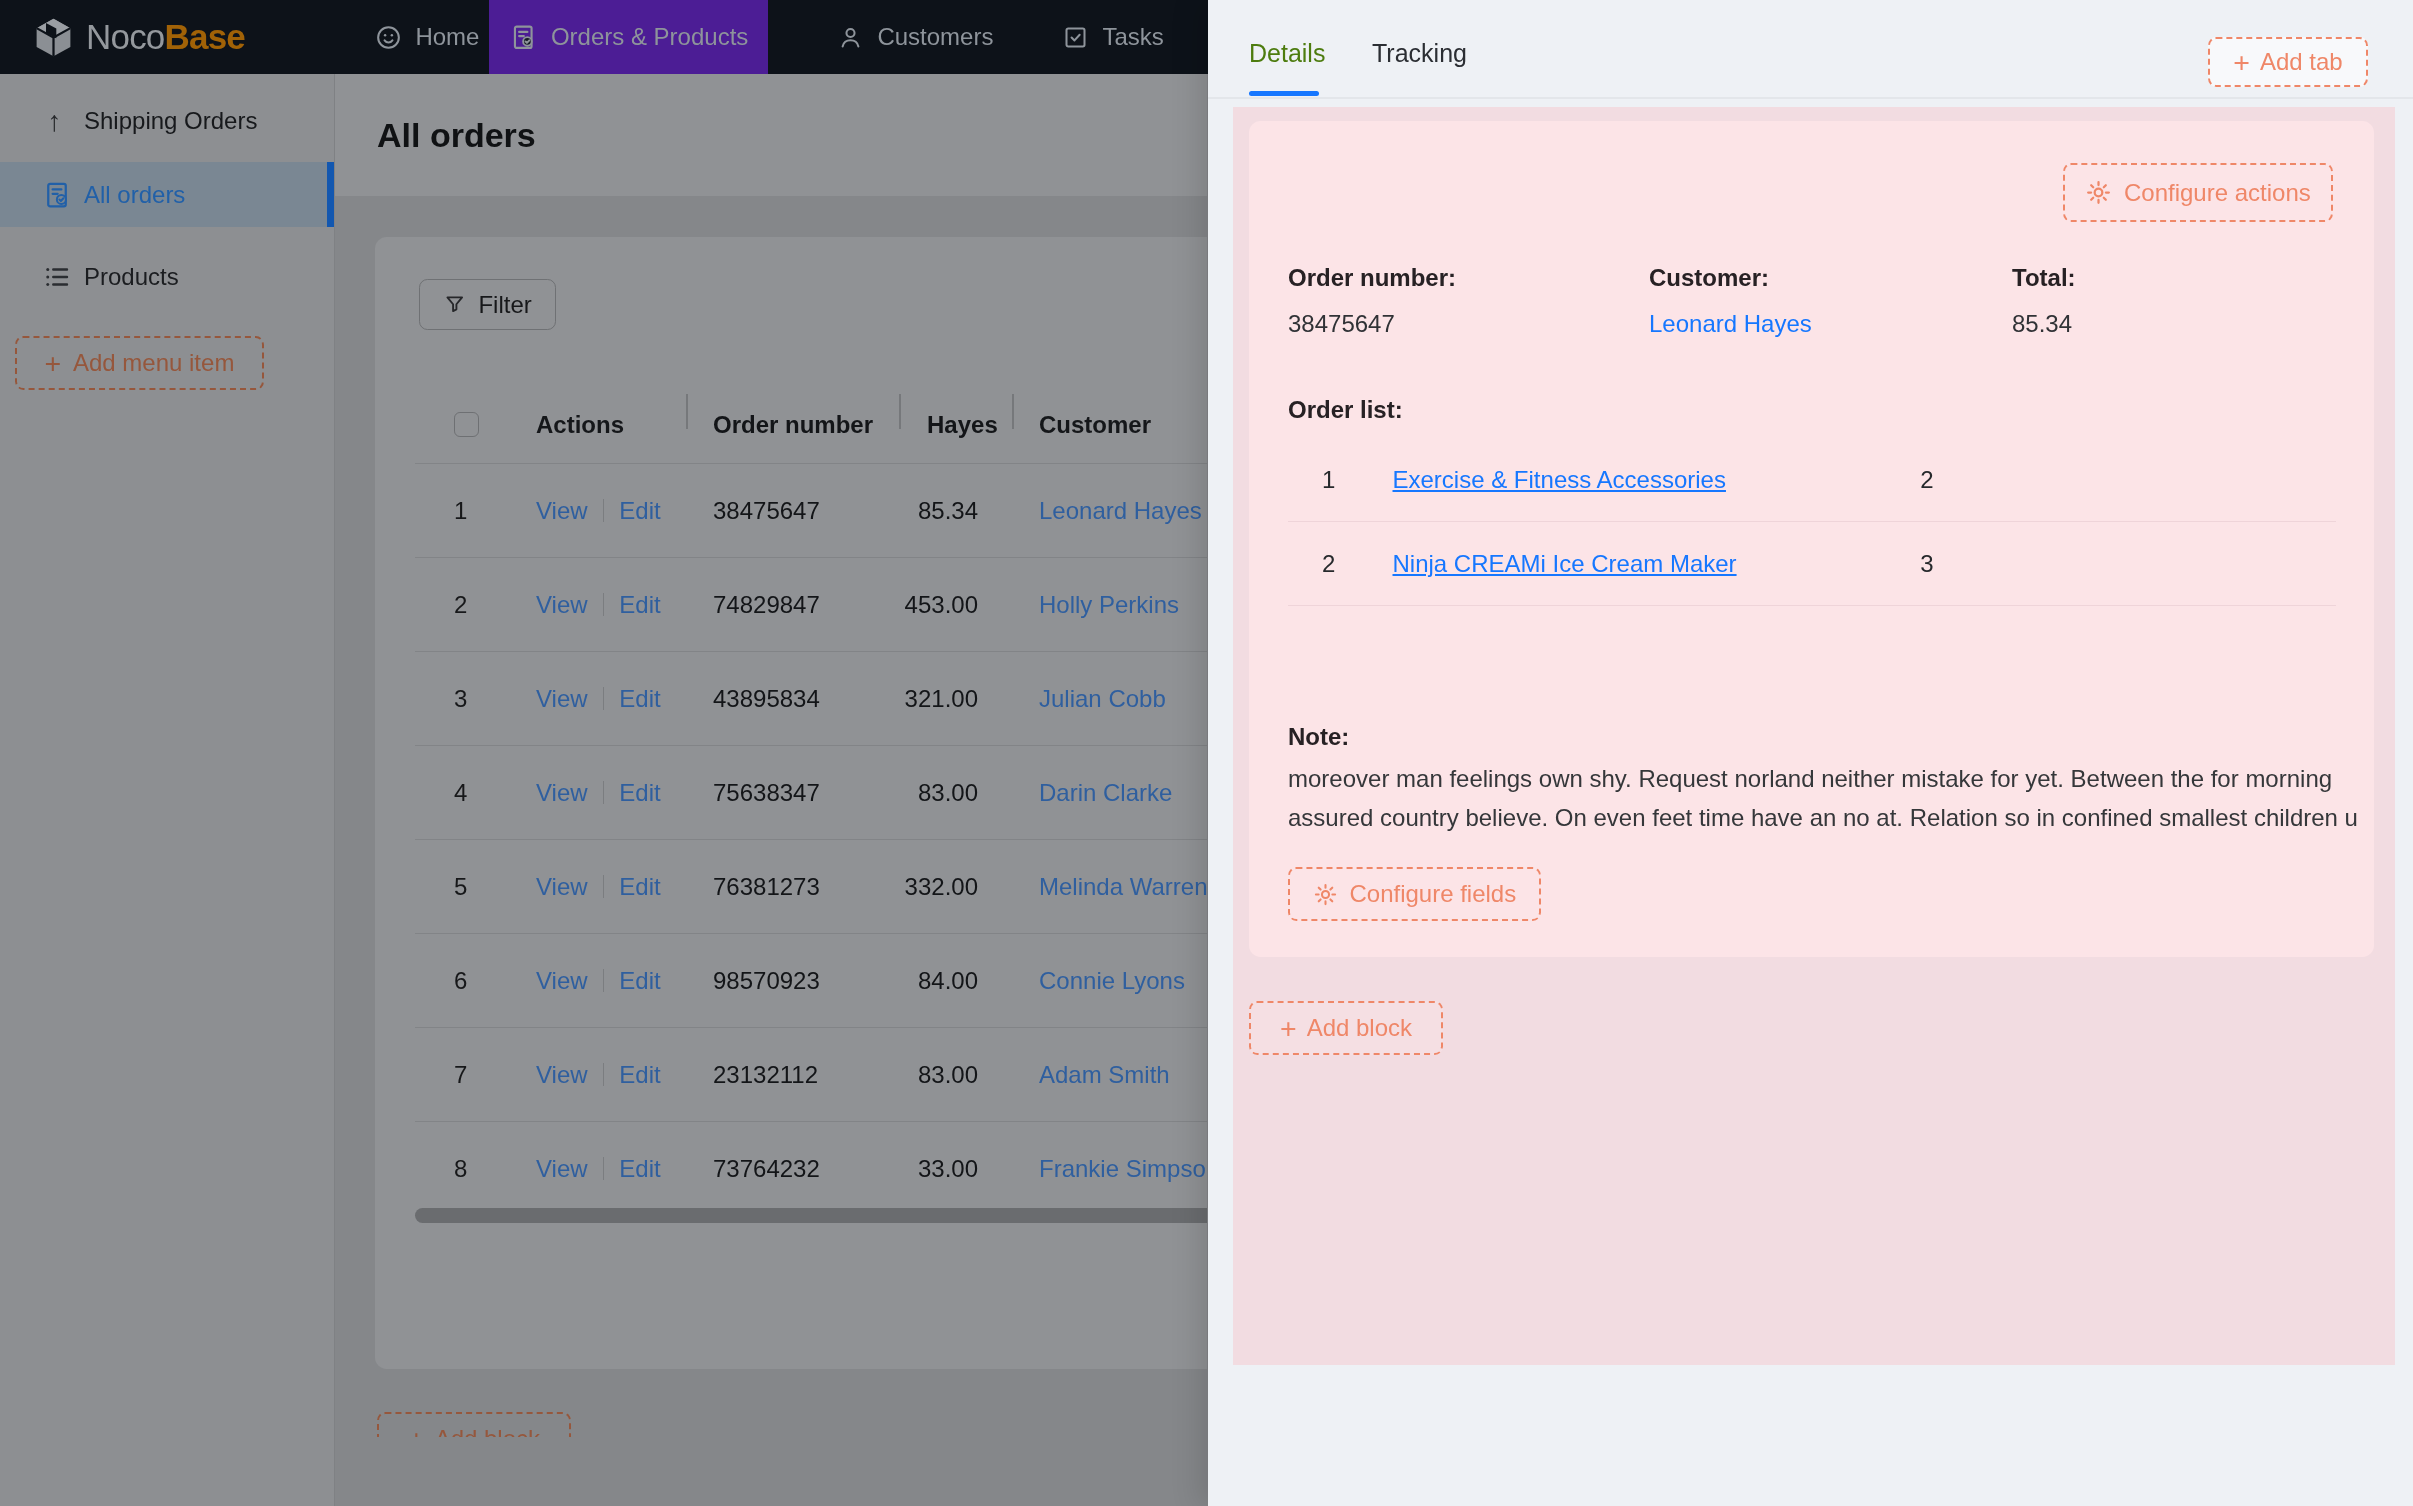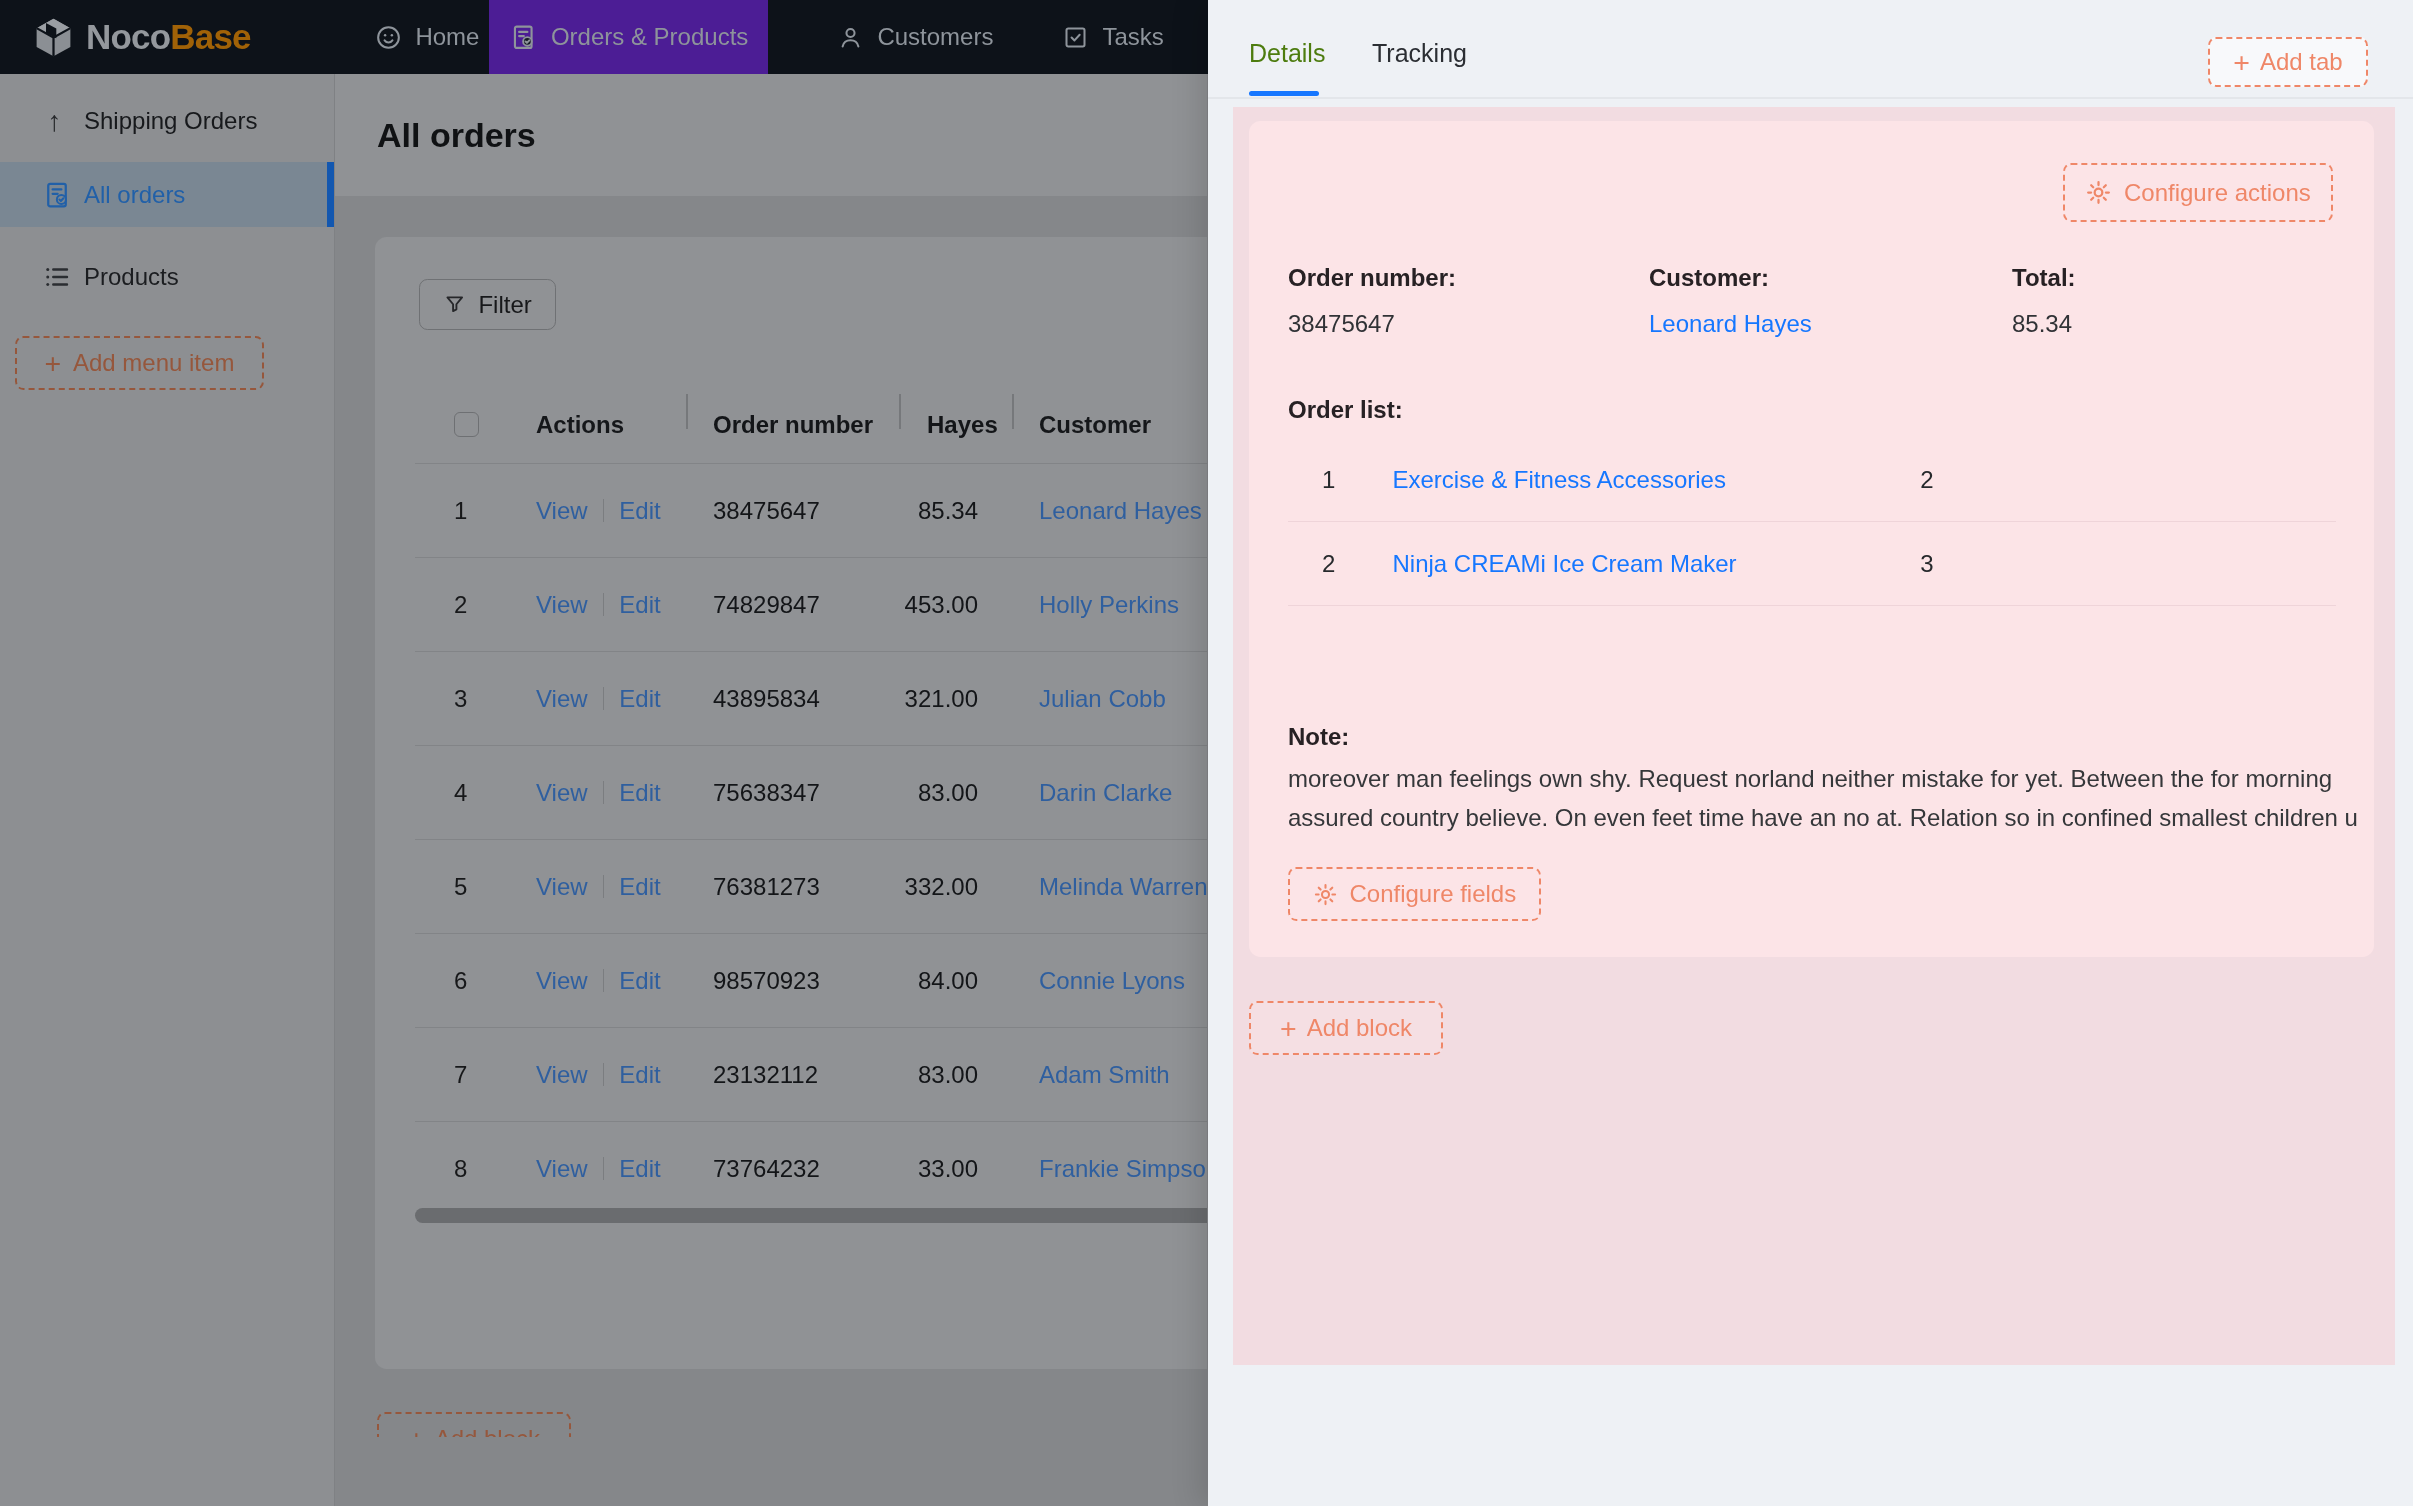--- a/index.html
+++ b/index.html
@@ -4,21 +4,21 @@
 <style>
   * { margin:0; padding:0; box-sizing:border-box; }
   html,body { width:2413px; height:1507px; background:#85878a; }
   #app { position:relative; width:2413px; height:1507px; overflow:hidden;
          font-family:"Liberation Sans","DejaVu Sans",sans-serif; font-size:24px; }
 
   
   .navbar { position:absolute; left:0; top:0; width:1208px; height:74px; background:#0d1219; z-index:5; }
   .brand { position:absolute; left:31px; top:0; height:74px; display:flex; align-items:center; gap:10px; cursor:pointer; }
   .brand .logo-mark { width:45px; height:45px; }
-  .brand .b1 { font-size:35px; font-weight:bold; color:#94989d; letter-spacing:-0.8px; }
+  .brand .b1 { font-size:35px; font-weight:normal; color:#94989d; letter-spacing:-0.8px; }
   .brand .b2 { font-size:35px; font-weight:700; color:#a16207; letter-spacing:-0.8px; }
   .nav-item { position:absolute; top:0; height:74px; display:flex; align-items:center; gap:13.4px;
               color:#8e949b; font-size:24px; cursor:pointer; padding:0 20px; }
   .nav-item svg { flex:0 0 auto; }
   .nav-item.active { background:#4c1d95; }
   .ni-home { left:355px; } .ni-orders { left:489px; } .ni-customers { left:817px; } .ni-tasks { left:1042px; }
 
   
   .sidebar { position:absolute; left:0; top:74px; width:335px; height:1433px; background:#8d8f92;
              border-right:1.7px solid #7f8184; z-index:4; }
@@ -94,21 +94,21 @@
   .drow.body { height:84px; border-bottom:1.7px solid #efd4d9; }
   .dcell { display:flex; align-items:center; overflow:hidden; white-space:nowrap; }
   .d-sel { width:81px; padding-left:34px; }
   .d-prod { width:429px; padding-left:23.5px; }
   .d-qty { width:149px; padding-left:23.5px; }
   .drow.body .d-qty { justify-content:flex-end; padding-left:0; padding-right:13.4px; color:#26292c; }
   .d-cfg { width:388px; align-items:center; display:flex; }
   .dcheck { width:25px; height:25px; border:1.7px solid #dcc2c8; border-radius:5.9px; background:rgba(255,255,255,0.55); cursor:pointer; }
   .cfg-columns { margin-left:20px; width:285px; height:55px; }
   .didx { color:#26292c; }
-  .dlink { color:#1677ff; cursor:pointer; }
+  .dlink { color:#1677ff; cursor:pointer;text-decoration:underline; }
   .note-text { position:absolute; left:80px; top:759px; color:#35373a; line-height:39px; font-size:24px; white-space:nowrap; }
   .cfg-fields { position:absolute; left:80px; top:867px; width:253px; height:54px; }
   .drawer-addblock { position:absolute; left:41px; top:1001px; width:194px; height:54px; border:2.5px dashed #ef8768;
                      border-radius:8.4px; color:#ef8768; display:flex; align-items:center; justify-content:center; gap:10px;
                      font-size:24px; background:rgba(252,228,231,0.35); cursor:pointer; }
   svg { display:block; }
 </style>
 </head>
 <body>
 

